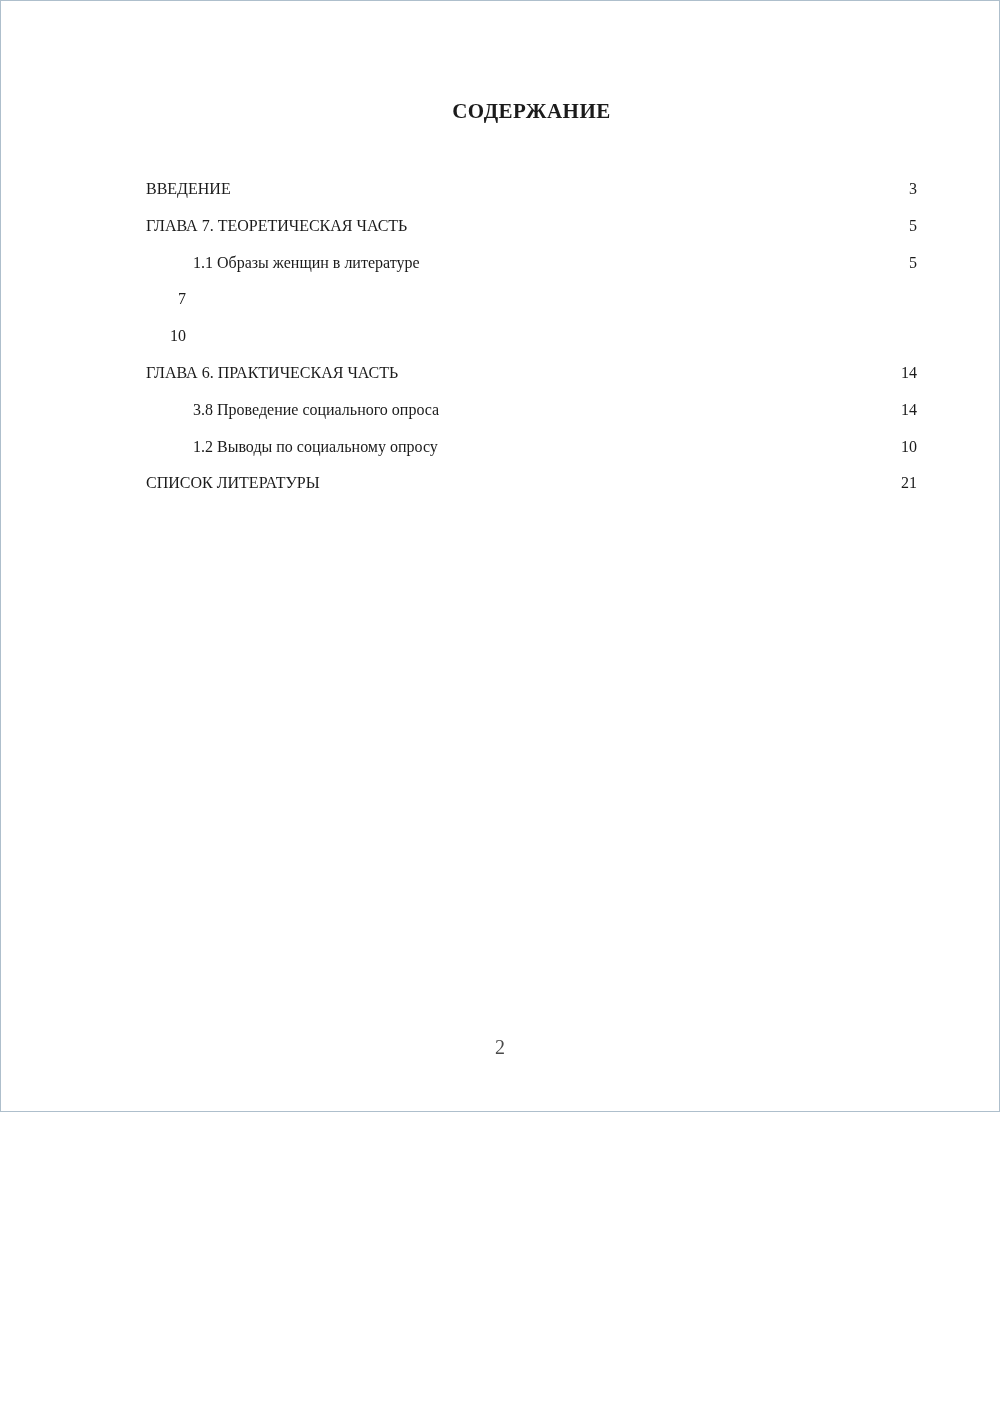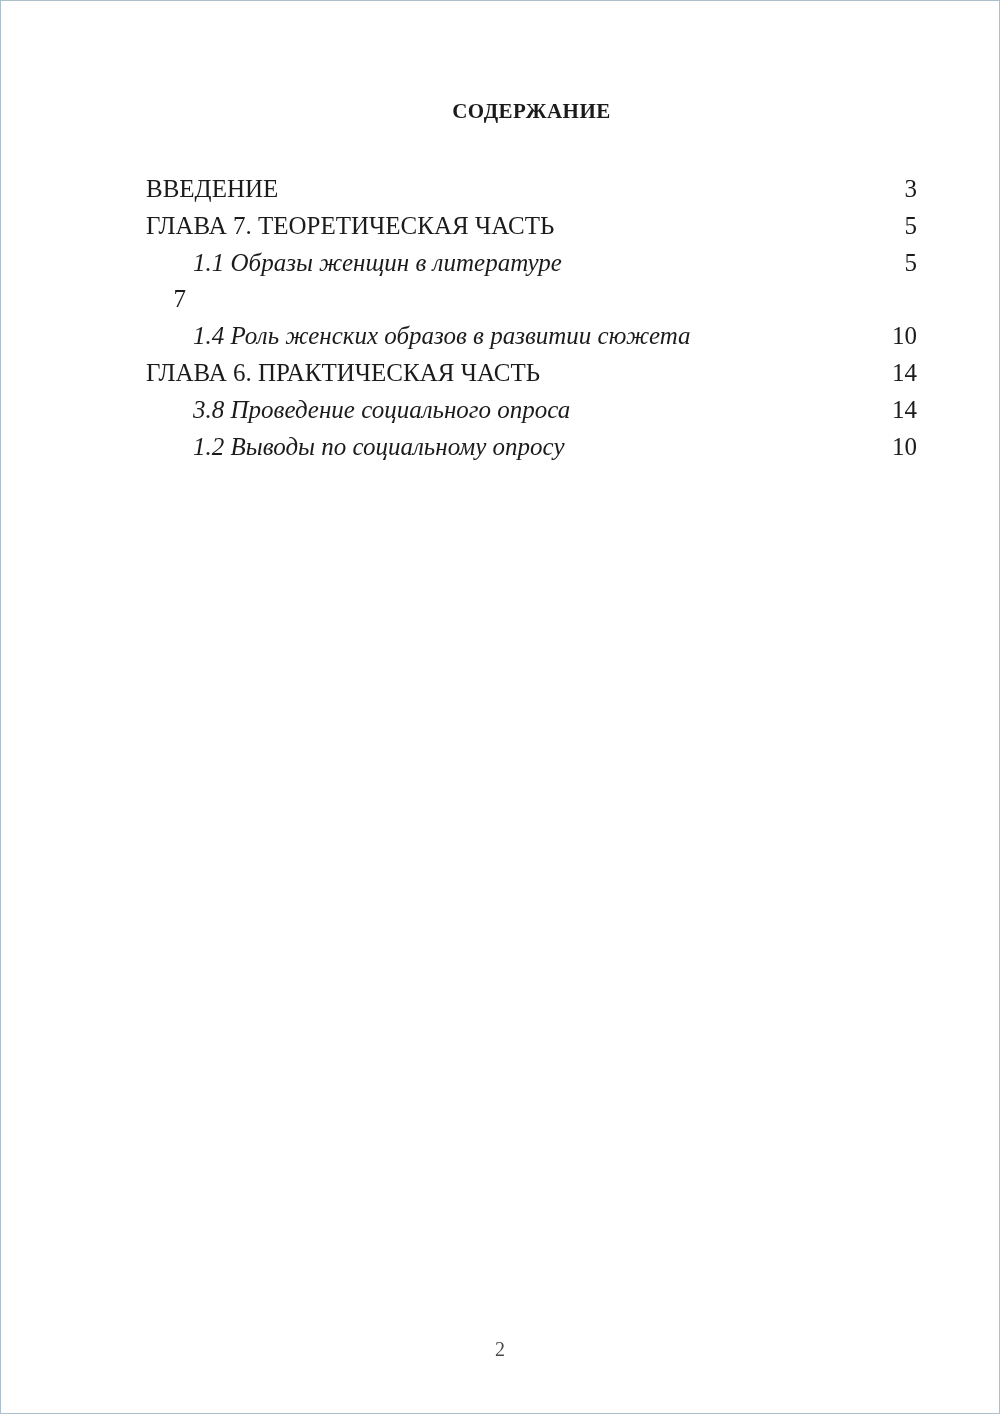--- a/index.html
+++ b/index.html
@@ -3,21 +3,21 @@
 <meta charset="utf-8">
 <style>
   html, body {
     margin: 0;
     padding: 0;
     background: #ffffff;
   }
   .page {
     position: relative;
     width: 1000px;
-    height: 1414px;
+    height: 1112px;
     box-sizing: border-box;
     background: #ffffff;
     border: 1px solid #aebfcc;
     font-family: "Liberation Serif", "DejaVu Serif", serif;
     color: #1b1b1b;
     overflow: hidden;
   }
   .content {
     position: absolute;
     top: 97px;
@@ -26,32 +26,31 @@
   }
   .doc-title {
     text-align: center;
     font-weight: bold;
     font-size: 21px;
     line-height: 26px;
     letter-spacing: 0.5px;
     margin: 0 0 47px 0;
   }
   .toc-list {
-    font-size: 25px;
+    font-size: 16px;
   }
   .toc-row {
     display: flex;
     justify-content: space-between;
     align-items: baseline;
     line-height: 36.8px;
     height: 36.8px;
   }
   .toc-row.indent .toc-label {
     padding-left: 47px;
-    font-style: italic;
   }
   .toc-label {
     white-space: nowrap;
   }
   .toc-page {
     white-space: nowrap;
     text-align: right;
     min-width: 40px;
   }
   .footer-page-number {
@@ -80,31 +79,34 @@
           <span class="toc-page">5</span>
         </div>
         <div class="toc-row indent">
           <span class="toc-label">1.1 Образы женщин в литературе</span>
           <span class="toc-page">5</span>
         </div>
         <div class="toc-row indent">
           <span class="toc-page">7</span>
         </div>
         <div class="toc-row indent">
-          <span class="toc-label">1.4 Роль женских образов в развитии сюжета</span>
           <span class="toc-page">10</span>
         </div>
         <div class="toc-row">
           <span class="toc-label">ГЛАВА 6. ПРАКТИЧЕСКАЯ ЧАСТЬ</span>
           <span class="toc-page">14</span>
         </div>
         <div class="toc-row indent">
           <span class="toc-label">3.8 Проведение социального опроса</span>
           <span class="toc-page">14</span>
         </div>
         <div class="toc-row indent">
           <span class="toc-label">1.2 Выводы по социальному опросу</span>
           <span class="toc-page">10</span>
         </div>
+        <div class="toc-row">
+          <span class="toc-label">СПИСОК ЛИТЕРАТУРЫ</span>
+          <span class="toc-page">21</span>
+        </div>
       </div>
   </div>
   <div class="footer-page-number">2</div>
 </div>
 
 </body></html>

